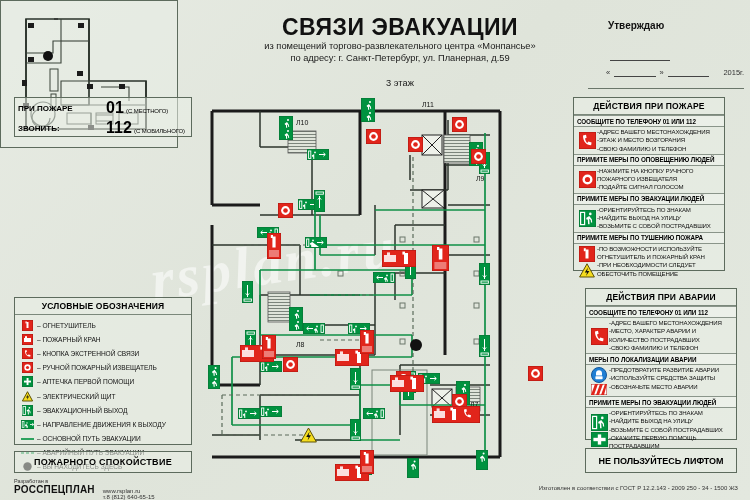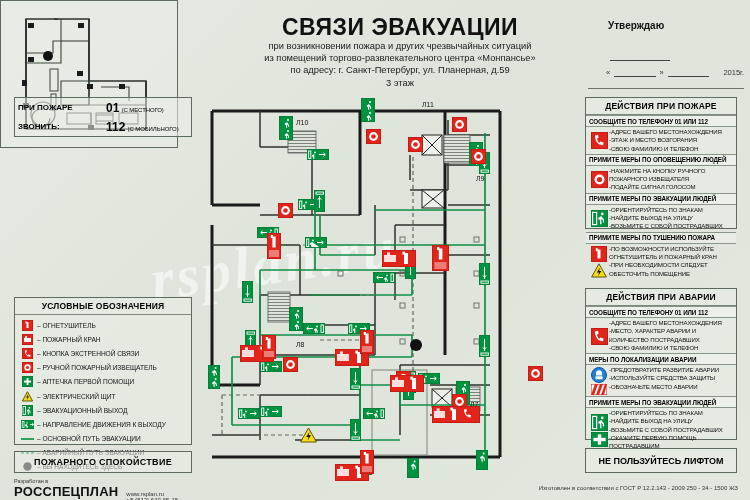--- a/index.html
+++ b/index.html
@@ -72,46 +72,46 @@
   .approve-underline {
     position:absolute; left:588px; top:88px; width:156px;
     border-bottom:1px solid #6a766a;
   }
 
   
   #phone-box { left:14px; top:97px; width:178px; height:40px; }
   .phone-table { width:100%; height:100%; border-collapse:collapse; }
   .phone-table td { font-size:8px; padding:1px 3px; }
   .ph-label { text-align:left; font-weight:bold; width:50%; white-space:nowrap;}
-  .ph-num { font-size:12px; font-weight:bold; }
+  .ph-num { font-size:16px; font-weight:bold; }
   .ph-src { font-size:6px; font-weight:normal; letter-spacing:-.1px;}
 
   
   #mini-map { left:14px; top:143px; width:178px; height:148px;
     border:1px solid #5d6b5d; background:rgba(232,237,229,0.5);}
   
   #legend { left:14px; top:297px; width:178px; height:148px; }
   .legend-list { padding:3px 4px 0 6px; }
   .legend-row { display:flex; align-items:center; height:14.2px; font-size:6.6px; color:#111;}
   .legend-ico { width:13px; height:12px; flex:0 0 13px; margin-right:3px;
                 display:flex; align-items:center; justify-content:center;}
   .legend-txt { white-space:nowrap; letter-spacing:-.05px;}
 
   
   #calm { left:14px; top:451px; width:178px; height:22px;
     display:flex; align-items:center; justify-content:center;
     font-size:9px; font-weight:bold; letter-spacing:.3px;}
   
   .footer-left { position:absolute; left:14px; top:478px; font-size:5.5px; color:#333;}
-  .footer-left .brand { font-size:13px; font-weight:bold; color:#111; letter-spacing:.2px;}
+  .footer-left .brand { font-size:10px; font-weight:bold; color:#111; letter-spacing:.2px;}
   .footer-left .site { font-size:6px; }
   .footer-right { position:absolute; right:12px; top:485px; font-size:6px; color:#333;}
 
   
-  #fire-actions { left:585px; top:97px; width:152px; height:132px; }
+  #fire-actions { left:573px; top:97px; width:152px; height:174px; }
   #acc-actions  { left:585px; top:288px; width:152px; height:152px; }
   #no-lift { left:585px; top:448px; width:152px; height:25px;
     display:flex; align-items:center; justify-content:center;
     font-size:9px; font-weight:bold;}
   .sec-head {
     font-size:6.3px; font-weight:bold; padding:1.5px 3px;
     border-bottom:1px solid #8a958a; border-top:1px solid #8a958a;
     background:rgba(255,255,255,0.25); white-space:nowrap; letter-spacing:-.1px;
   }
   .sec-body { display:flex; padding:1px 2px 1px 3px; }
@@ -127,21 +127,20 @@
 </style>
 </head>
 <body>
 
 <div id="page">
 
   <div class="watermark">rsplan.ru</div>
 
   <div class="title-main">СВЯЗИ ЭВАКУАЦИИ</div>
   <div class="title-sub">
-    <div>при возникновении пожара и других чрезвычайных ситуаций</div>
     <div>из помещений торгово-развлекательного центра «Монпансье»</div>
     <div>по адресу: г. Санкт-Петербург, ул. Планерная, д.59</div>
   </div>
   <div class="title-floor">3 этаж</div>
 
   <div class="approve">Утверждаю</div>
   <div class="approve-line1"></div>
   <div class="approve-row">
     <span class="q">«</span>
     <span class="gapline"></span>

